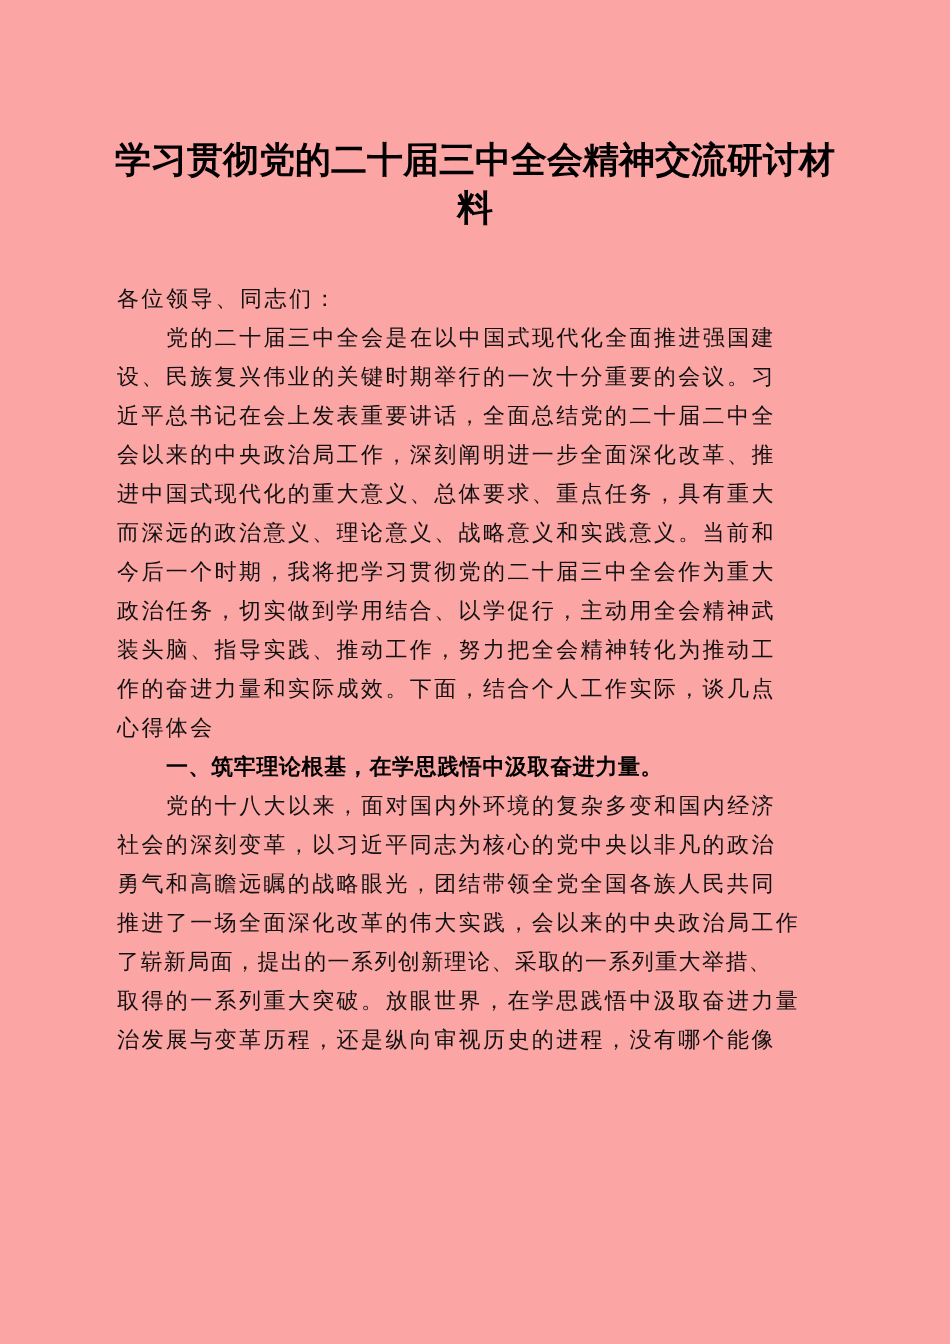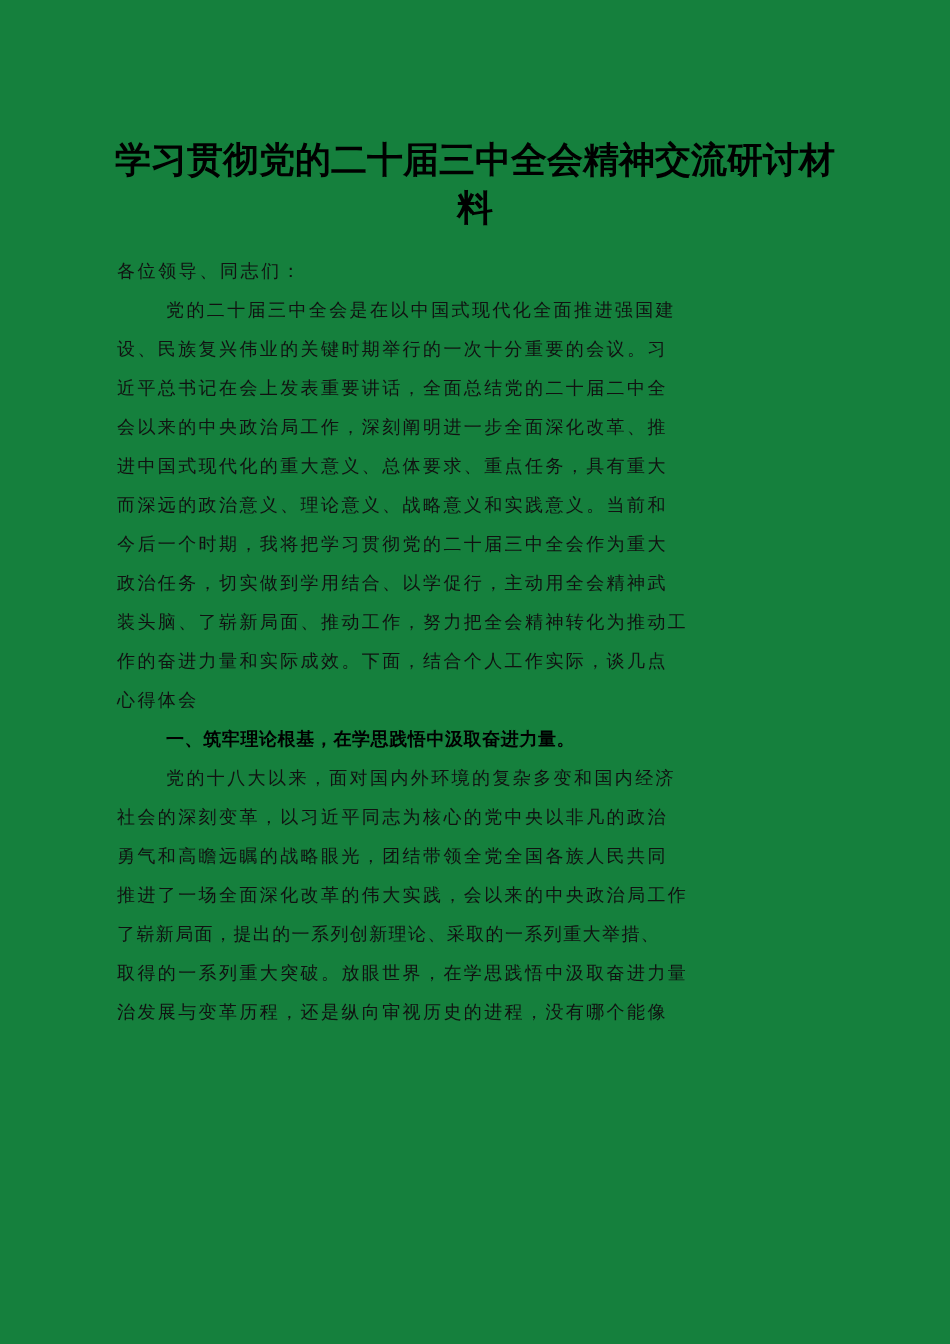--- a/index.html
+++ b/index.html
@@ -14,45 +14,46 @@
       overflow: hidden;
       font-family: "DejaVu Serif", "Liberation Serif", serif;
       color: #000000;
     }
     .page {
       position: absolute;
       left: 0;
       top: 0;
       width: 950px;
       height: 1344px;
-      background: #15803d;
+      background: #fca5a5;
     }
     .title {
       position: absolute;
       left: 100px;
       width: 750px;
       text-align: center;
       font-weight: bold;
       font-size: 36px;
       line-height: 46px;
       letter-spacing: 0px;
       font-family: "DejaVu Serif", "Liberation Serif", serif;
     }
     .title-line-1 { top: 136px; }
     .title-line-2 { top: 184px; }
     .line {
       position: absolute;
       left: 117px;
-      font-size: 18px;
+      font-size: 22px;
       line-height: 30px;
       white-space: nowrap;
       font-family: "DejaVu Sans", "Liberation Sans", sans-serif;
       font-weight: normal;
       letter-spacing: 2.4px;
       color: #111111;
+      margin-top: 28px;
     }
     .line.indent { left: 166px; }
     .line.heading {
       font-weight: bold;
       letter-spacing: 0.6px;
       color: #000000;
     }
   </style>
 </head>
 <body>
@@ -65,21 +66,21 @@
   <div class="line" style="top:256px; letter-spacing:2.6px;">各位领导、同志们：</div>
 
   <div class="line indent" style="top:295px;">党的二十届三中全会是在以中国式现代化全面推进强国建</div>
   <div class="line" style="top:334px;">设、民族复兴伟业的关键时期举行的一次十分重要的会议。习</div>
   <div class="line" style="top:373px;">近平总书记在会上发表重要讲话，全面总结党的二十届二中全</div>
   <div class="line" style="top:412px;">会以来的中央政治局工作，深刻阐明进一步全面深化改革、推</div>
   <div class="line" style="top:490px;">而深远的政治意义、理论意义、战略意义和实践意义。当前和</div>
   <div class="line" style="top:451px;">进中国式现代化的重大意义、总体要求、重点任务，具有重大</div>
   <div class="line" style="top:529px;">今后一个时期，我将把学习贯彻党的二十届三中全会作为重大</div>
   <div class="line" style="top:568px;">政治任务，切实做到学用结合、以学促行，主动用全会精神武</div>
-  <div class="line" style="top:607px;">装头脑、了崭新局面、推动工作，努力把全会精神转化为推动工</div>
+  <div class="line" style="top:607px;">装头脑、指导实践、推动工作，努力把全会精神转化为推动工</div>
   <div class="line" style="top:646px;">作的奋进力量和实际成效。下面，结合个人工作实际，谈几点</div>
   <div class="line" style="top:685px;">心得体会</div>
 
   <div class="line indent heading" style="top:724px;">一、筑牢理论根基，在学思践悟中汲取奋进力量。</div>
 
   <div class="line indent" style="top:763px;">党的十八大以来，面对国内外环境的复杂多变和国内经济</div>
   <div class="line" style="top:802px;">社会的深刻变革，以习近平同志为核心的党中央以非凡的政治</div>
   <div class="line" style="top:841px;">勇气和高瞻远瞩的战略眼光，团结带领全党全国各族人民共同</div>
   <div class="line" style="top:880px;">推进了一场全面深化改革的伟大实践，会以来的中央政治局工作</div>
   <div class="line" style="top:919px; letter-spacing:1.4px;">了崭新局面，提出的一系列创新理论、采取的一系列重大举措、</div>

